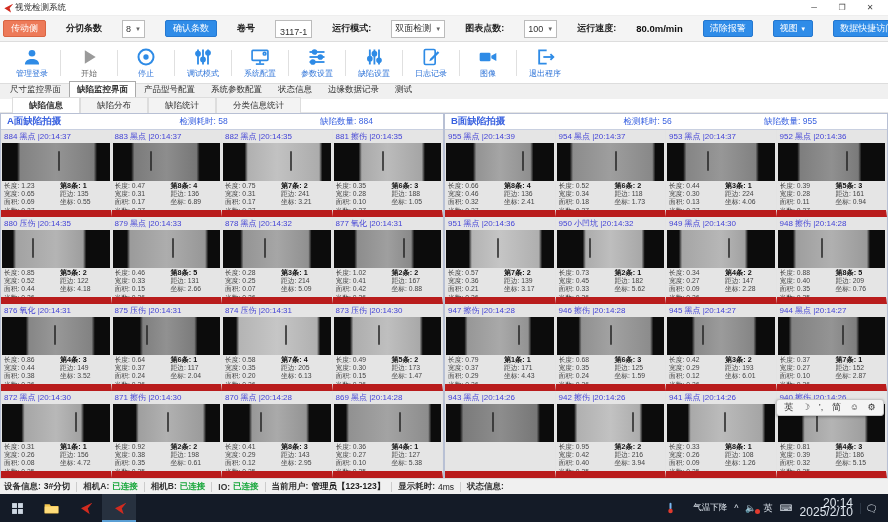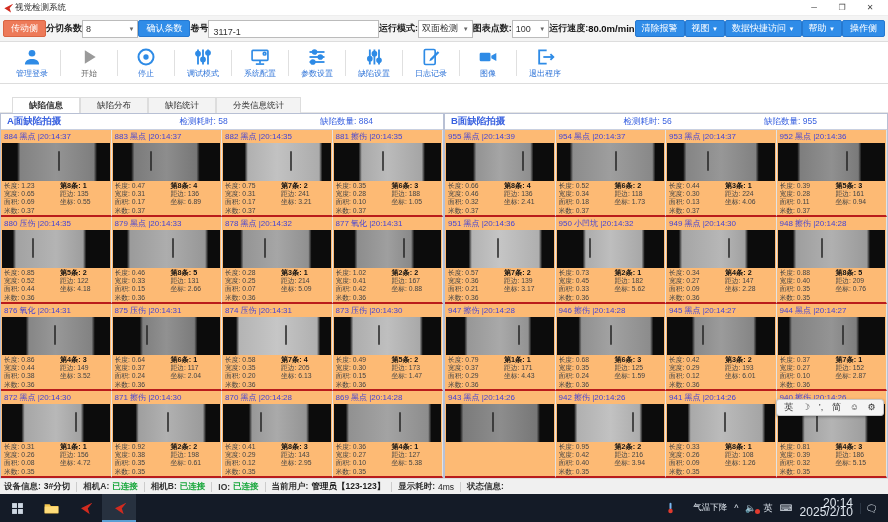--- a/index.html
+++ b/index.html
@@ -7,21 +7,21 @@
   #app { position:relative; width:888px; height:522px; background:#fff; }
 
   
   .titlebar { position:absolute; top:0; left:0; right:0; height:16px; background:#fff; display:flex; align-items:center; padding:0 4px; border-bottom:1px solid #eee; }
   .titlebar .app-logo { color:#d22b1f; font-weight:bold; font-size:10px; font-style:italic; margin-right:4px; }
   .titlebar .app-title { font-size:8.5px; color:#333; }
   .win-controls { margin-left:auto; display:flex; }
   .win-btn { width:28px; height:15px; font-size:8px; color:#444; display:flex; align-items:center; justify-content:center; cursor:pointer; }
 
   
-  .toolbar1 { position:absolute; top:16px; left:0; right:0; height:26px; background:#f4f4f4; border-bottom:1px solid #ddd; display:flex; align-items:center; padding:0 3px; gap:0; white-space:nowrap; }
+  .toolbar1 { position:absolute; top:16px; left:0; right:0; height:26px; background:#f4f4f4; border-bottom:1px solid #ddd; display:flex; align-items:center; padding:0 3px; gap:20px; white-space:nowrap; }
   .tb-label { font-size:9px; color:#222; font-weight:bold; }
   .tb-btn { background:#2f8ce8; color:#fff; border:1px solid #2578d0; font-size:9px; padding:3px 7px; border-radius:2px; cursor:pointer; line-height:1; }
   .tb-btn.orange { background:#ed7a59; border-color:#d96543; }
   .tb-select { background:#fff; border:1px solid #bbb; font-size:9px; height:18px; display:flex; align-items:center; padding:0 3px; color:#333; }
   .tb-select .arr { margin-left:auto; font-size:6px; color:#666; padding-left:4px; }
   .tb-input { background:#fff; border:1px solid #bbb; font-size:9px; height:18px; display:flex; align-items:flex-end; padding:0 4px; color:#333; }
   .tb-speed { font-size:9.5px; color:#111; font-weight:bold; }
   .menu-btn { background:#2f8ce8; color:#fff; border:1px solid #2578d0; font-size:9px; padding:3px 6px; border-radius:2px; cursor:pointer; line-height:1; }
   .menu-btn .arr { font-size:6px; }
   .spacer { flex:1; }
@@ -45,21 +45,21 @@
   .subtab.active { background:#fff; font-weight:bold; }
 
   
   .content { position:absolute; top:113px; left:0; right:0; height:425px; display:flex; }
   .panel { width:444px; border:1px solid #b8c0d4; display:flex; flex-direction:column; background:#fff; }
   .panel-header { height:16px; display:flex; align-items:center; padding:0 6px; border-bottom:1px solid #c9d0e0; }
   .panel-title { font-size:9.5px; font-weight:bold; color:#3a62e0; width:34%; white-space:nowrap; overflow:hidden; }
   .panel-time { font-size:8.5px; color:#3a62e0; width:36%;margin-left:40px; }
   .panel-count { font-size:8.5px; color:#3a62e0; width:30%; }
   .grid { flex:1; display:grid; grid-template-columns:repeat(4,1fr); grid-auto-rows:87px; }
-  .cell { border-right:1px solid #e3e3e3; border-bottom:2px solid #b91c1c; overflow:hidden; cursor:pointer; background:#fdba74; }
+  .cell { border-right:1px solid #e3e3e3; border-bottom:7px solid #b91c1c; overflow:hidden; cursor:pointer; background:#e5e5e5; }
   .cell-header { height:13px; font-size:8px; color:#4343d6; padding:1px 3px 0; white-space:nowrap; overflow:hidden; }
   .cell-img { position:relative; height:38px; margin:0 1px; overflow:hidden; }
   .cell-img .streak { position:absolute; top:20%; width:2px; height:55%; background:rgba(35,35,35,.75); border-radius:1px; }
   .cell-info { height:36px; display:flex; padding:1px 3px 0;border-radius:10px; }
   .ci-col { font-size:6.8px; line-height:8.2px; color:#444; white-space:nowrap; overflow:hidden; }
   .ci-col.left { width:54%; }
   .ci-col.right { width:46%; }
   .ci-line.bold { font-weight:bold; color:#111; font-size:7.2px; }
 
   
@@ -224,20 +224,29 @@
       <div class="action">
         <span class="ic"><svg viewBox="0 0 24 24" width="20" height="20" fill="none" stroke="#2e8be6" stroke-width="2.2">
             <path d="M14 4H5v16h9"></path>
             <line x1="10" y1="12" x2="22" y2="12"></line>
             <path d="M18.5 8.5L22 12l-3.5 3.5"></path>
           </svg></span>
         <span class="lbl">退出程序</span>
       </div>
     </div>
 
+  <div class="tabs" id="tabs">
+      <div class="tab">尺寸监控界面</div>
+      <div class="tab active">缺陷监控界面</div>
+      <div class="tab">产品型号配置</div>
+      <div class="tab">系统参数配置</div>
+      <div class="tab">状态信息</div>
+      <div class="tab">边缘数据记录</div>
+      <div class="tab">测试</div>
+    </div>
 
   <div class="subtabs" id="subtabs">
       <div class="subtab active">缺陷信息</div>
       <div class="subtab">缺陷分布</div>
       <div class="subtab">缺陷统计</div>
       <div class="subtab">分类信息统计</div>
     </div>
 
   <div class="content" id="panels">
       <div class="panel">

